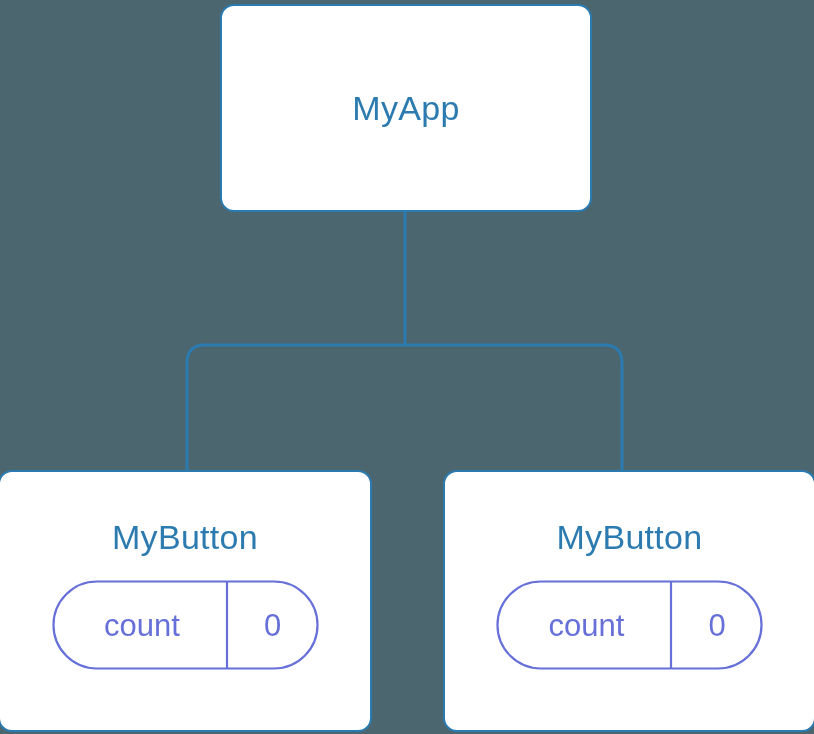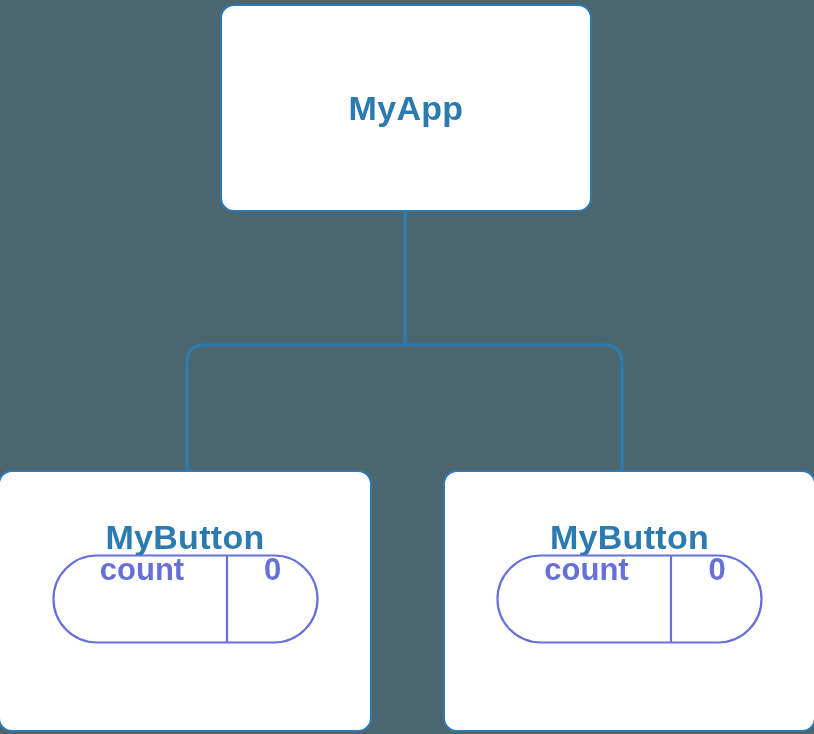--- a/index.html
+++ b/index.html
@@ -28,21 +28,20 @@
   .node {
     position: absolute;
     background: #ffffff;
     border: 2px solid #2b7bb0;
     border-radius: 14px;
     box-sizing: border-box;
     display: flex;
     flex-direction: column;
     align-items: center;
     z-index: 2;
-    font-weight: bold;
   }
   .node-title {
     color: #2b7bb0;
     font-size: 34px;
     line-height: 1;
     letter-spacing: 0.3px;
     white-space: nowrap;
   }
   
   #node-root {
@@ -65,23 +64,24 @@
     left: 443px;
     top: 470px;
     width: 373px;
     height: 262px;
     justify-content: flex-start;
     padding-top: 48px;
   }
   
   .pill {
     position: relative;
+    margin-top: 26px;
     height: 90px;
     display: flex;
-    align-items: flex-start;
+    align-items: center;
   }
   .pill-svg {
     position: absolute;
     left: 0;
     top: 0;
   }
   .pill-key, .pill-val {
     position: relative;
     display: flex;
     align-items: center;

